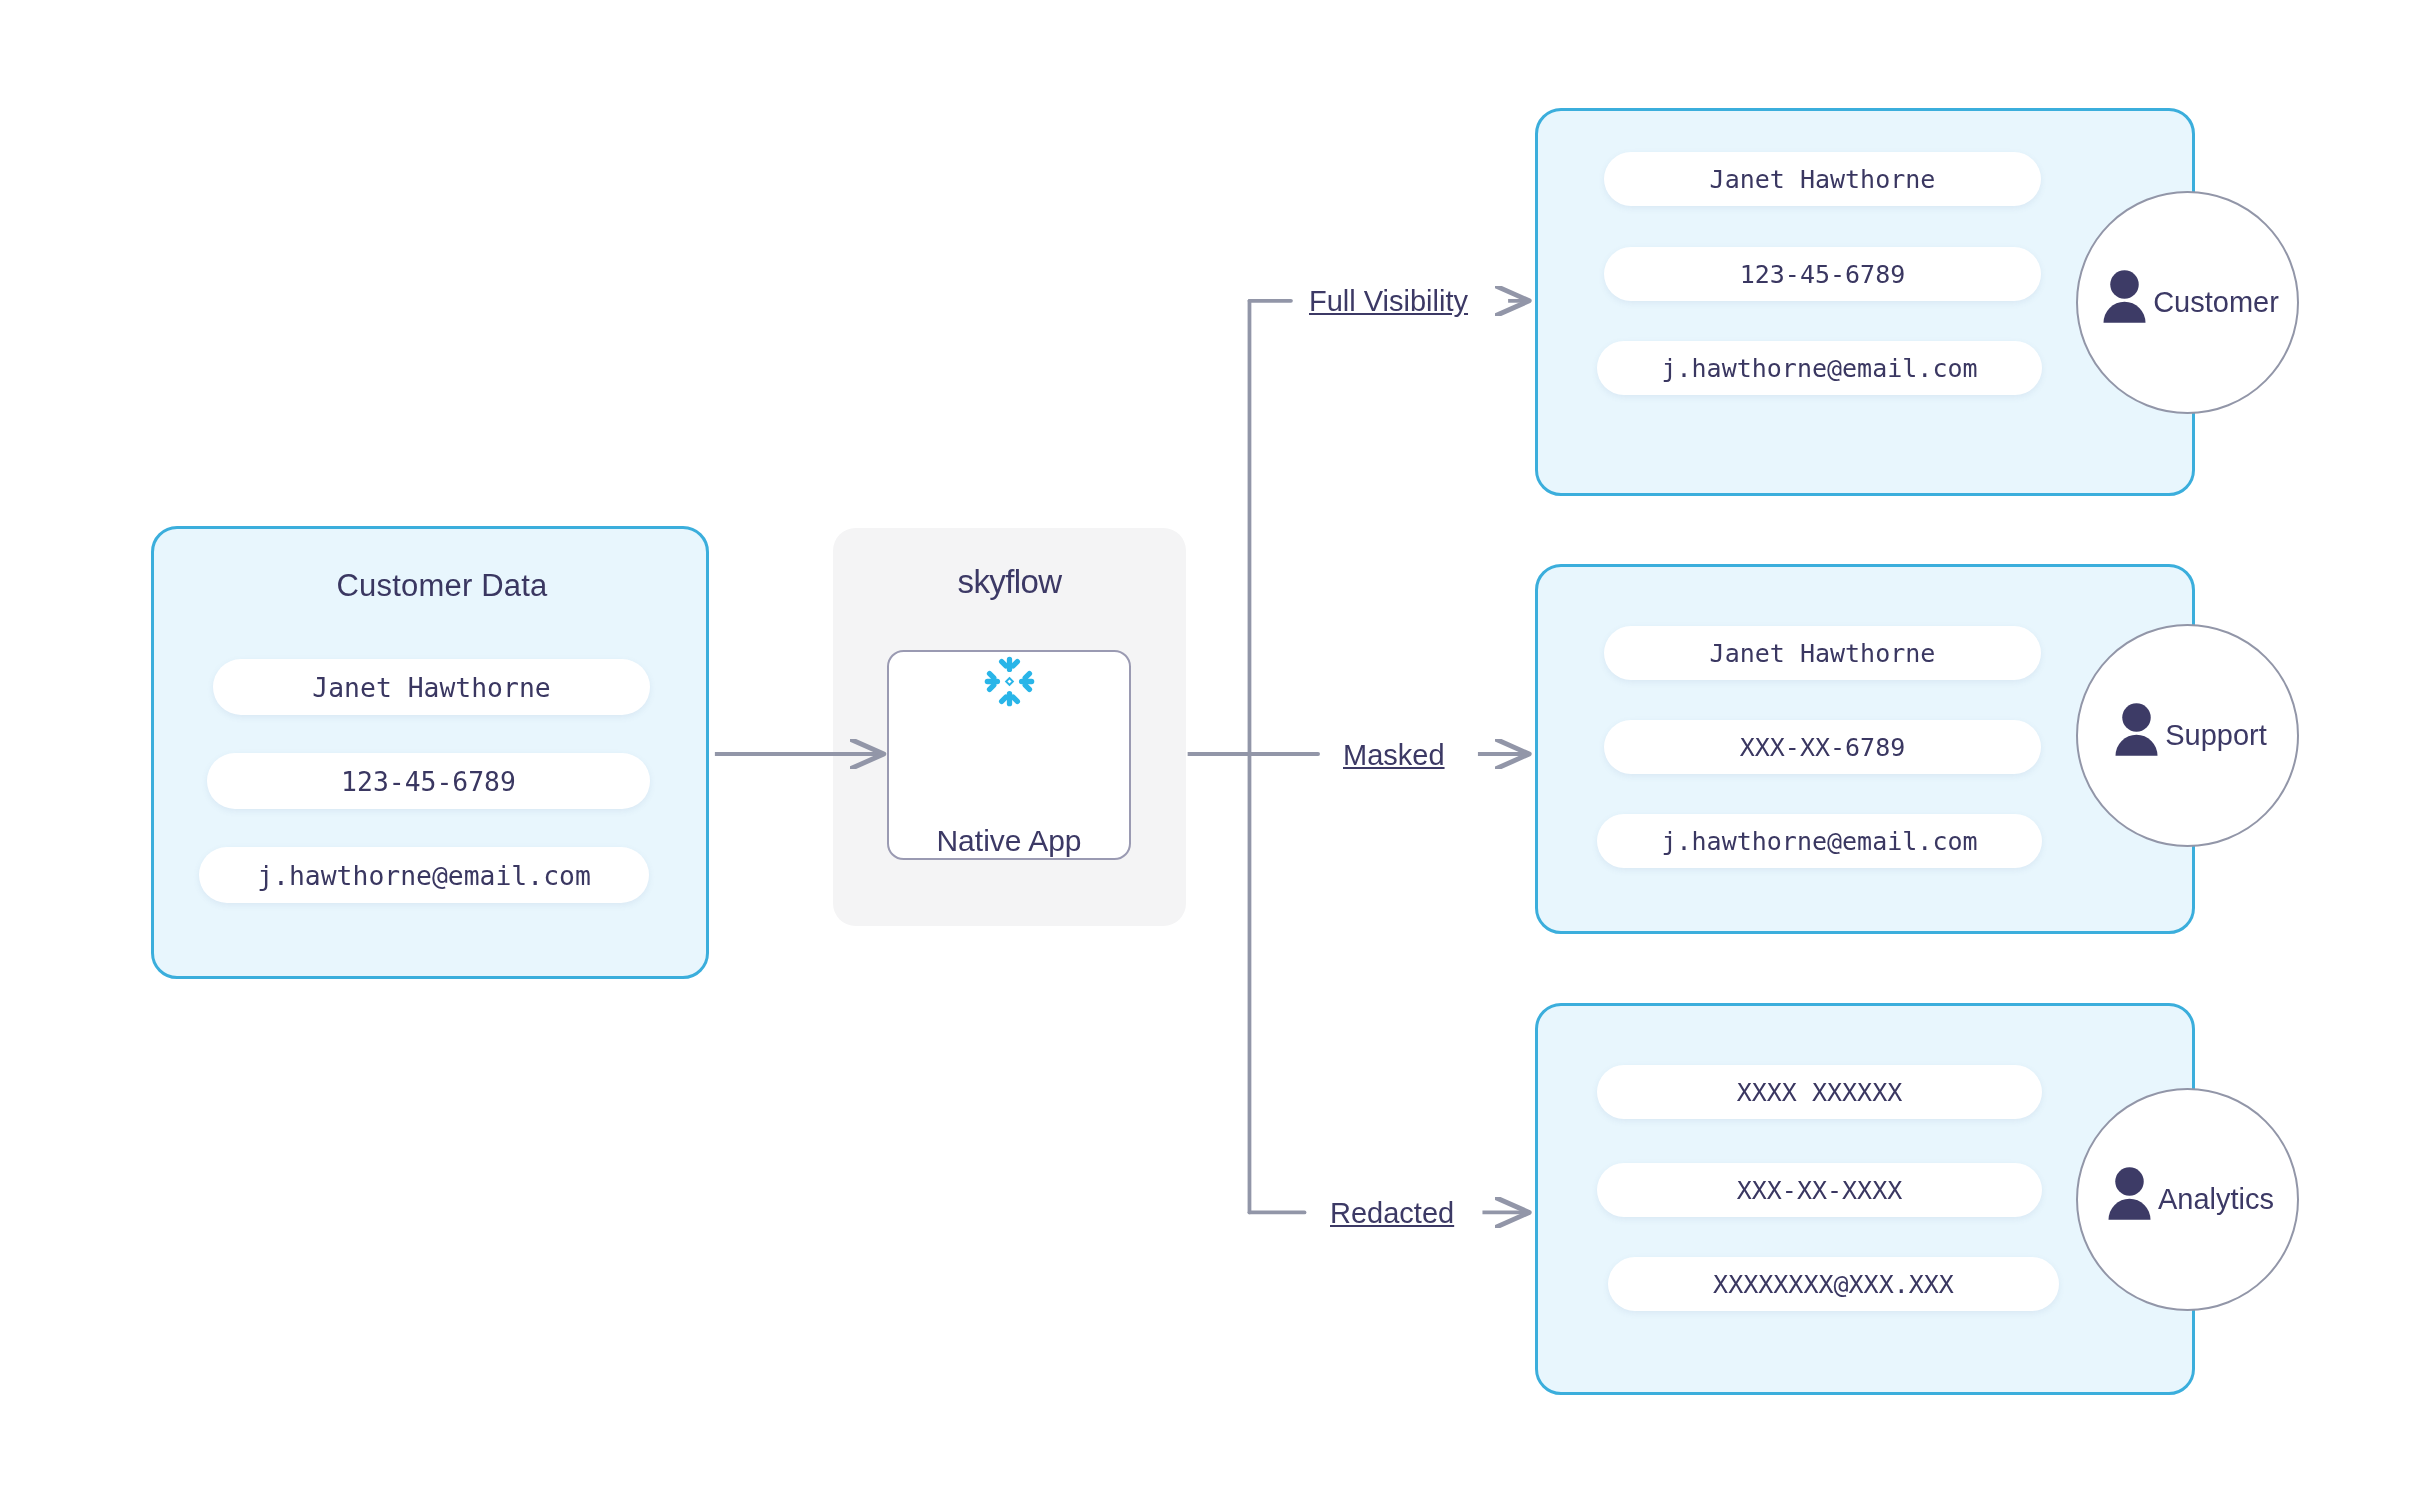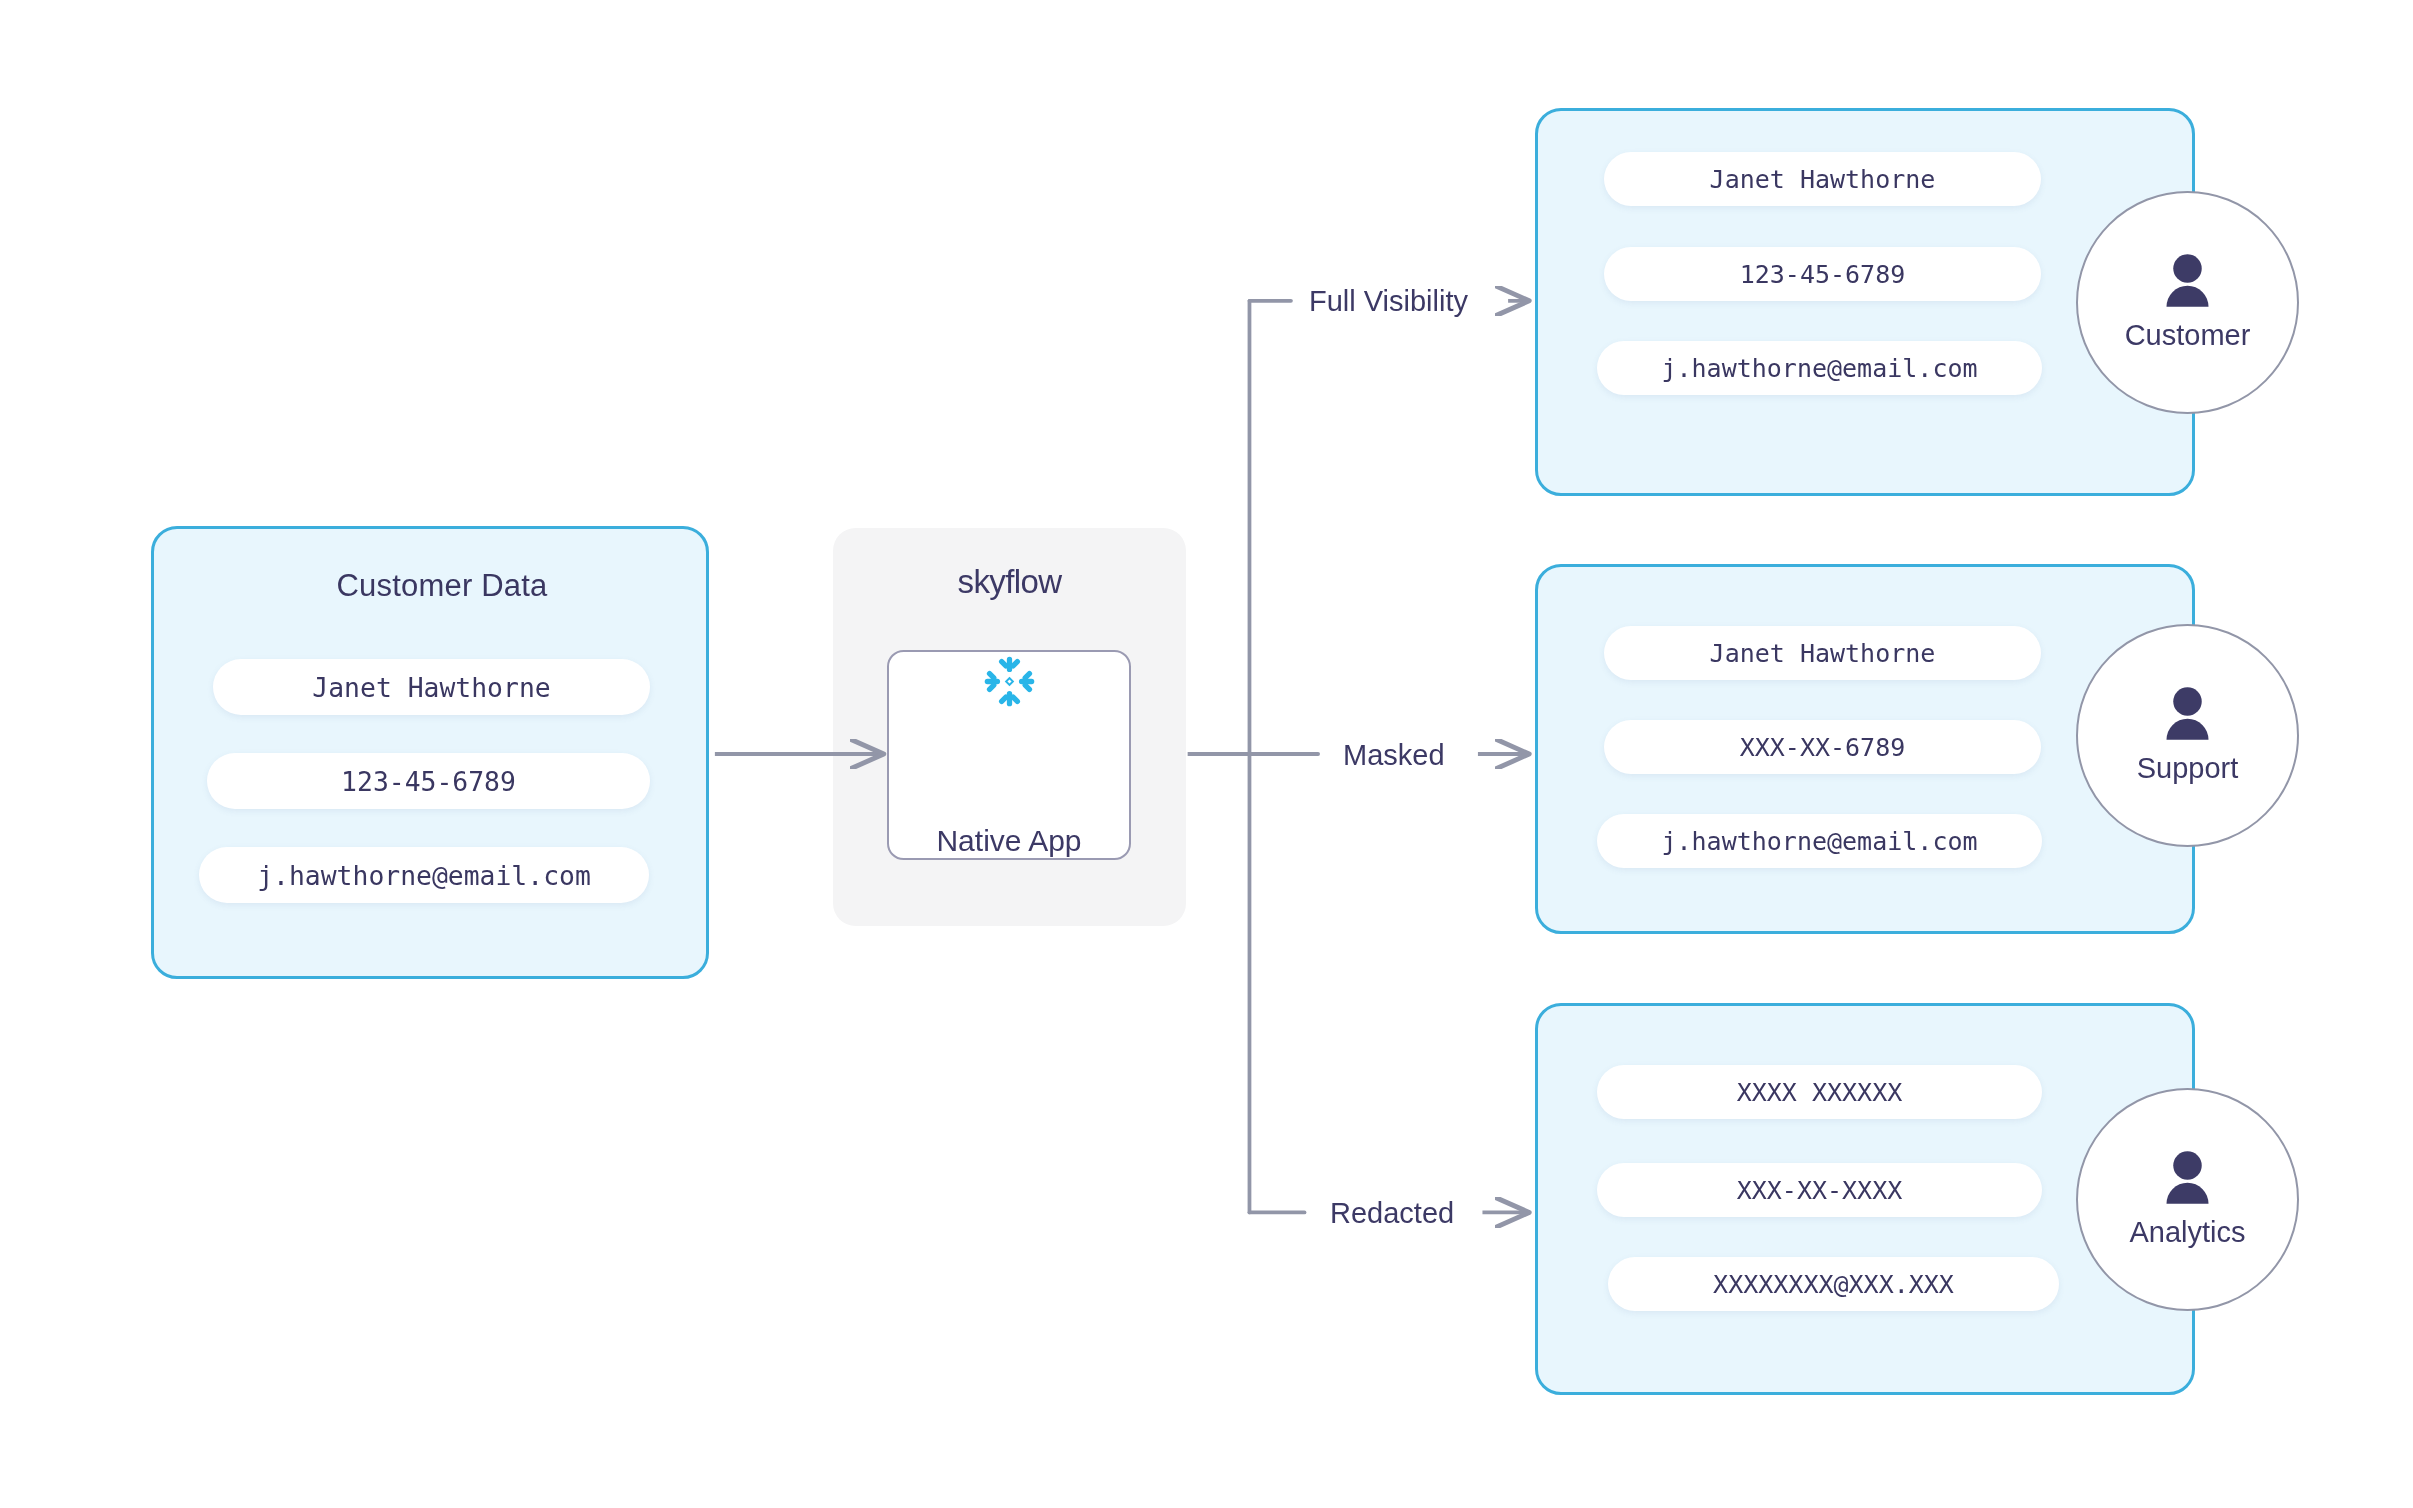--- a/index.html
+++ b/index.html
@@ -140,21 +140,21 @@
   
   .avatar {
     position: absolute;
     width: 223px;
     height: 223px;
     box-sizing: border-box;
     border-radius: 50%;
     background: #ffffff;
     border: 2.3px solid #9296A8;
     display: flex;
-    flex-direction: column;
+    flex-direction: row;
     align-items: center;
     justify-content: center;
     z-index: 5;
   }
   .avatar-customer  { left: 2076px; top: 191px;  }
   .avatar-support   { left: 2076px; top: 624px;  }
   .avatar-analytics { left: 2076px; top: 1088px; }
 
   .avatar-glyph {
     width: 57px;
@@ -177,20 +177,21 @@
     z-index: 2;
   }
 
   
   .branch-label {
     position: absolute;
     font-size: 29px;
     color: #3C3965;
     white-space: nowrap;
     z-index: 3;
+    text-decoration: underline;
   }
   .label-full     { left: 1309px; top: 285px;  }
   .label-masked   { left: 1343px; top: 739px;  }
   .label-redacted { left: 1330px; top: 1197px; }
 </style>
 </head>
 <body>
 
 <div id="canvas">
 

